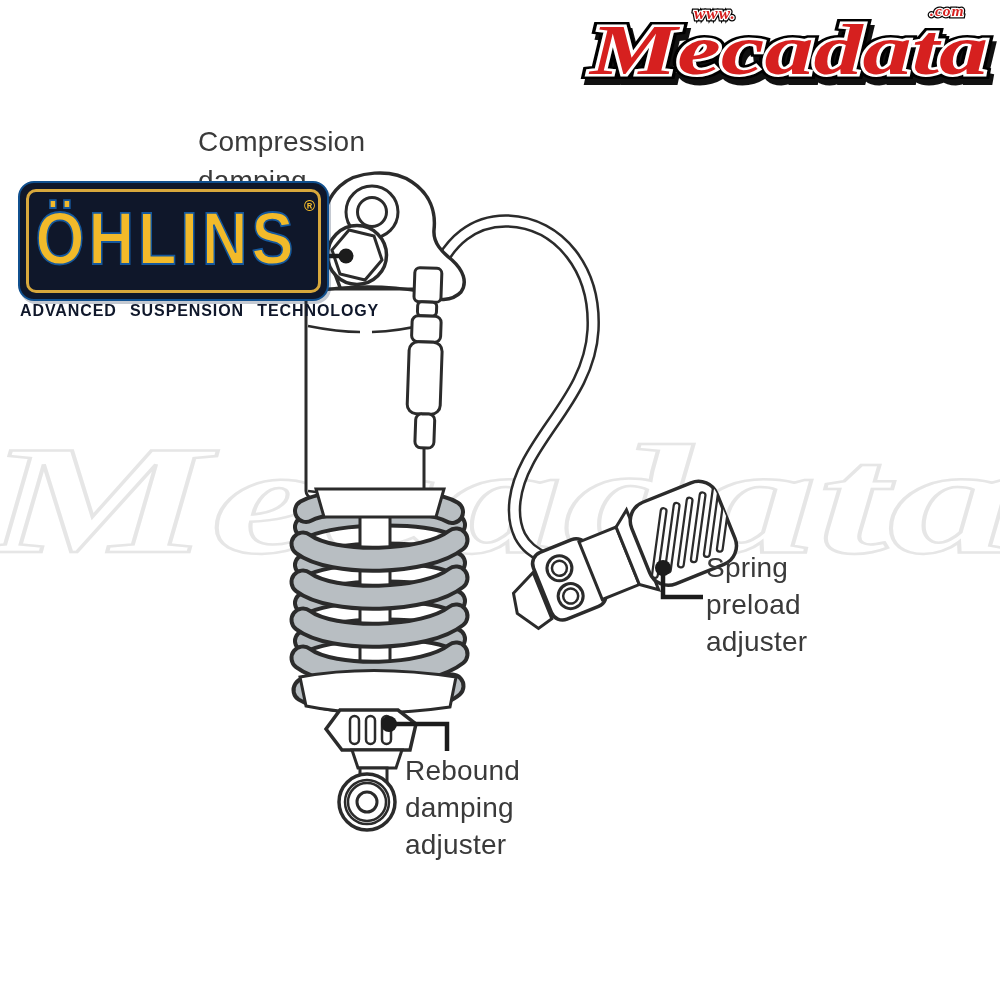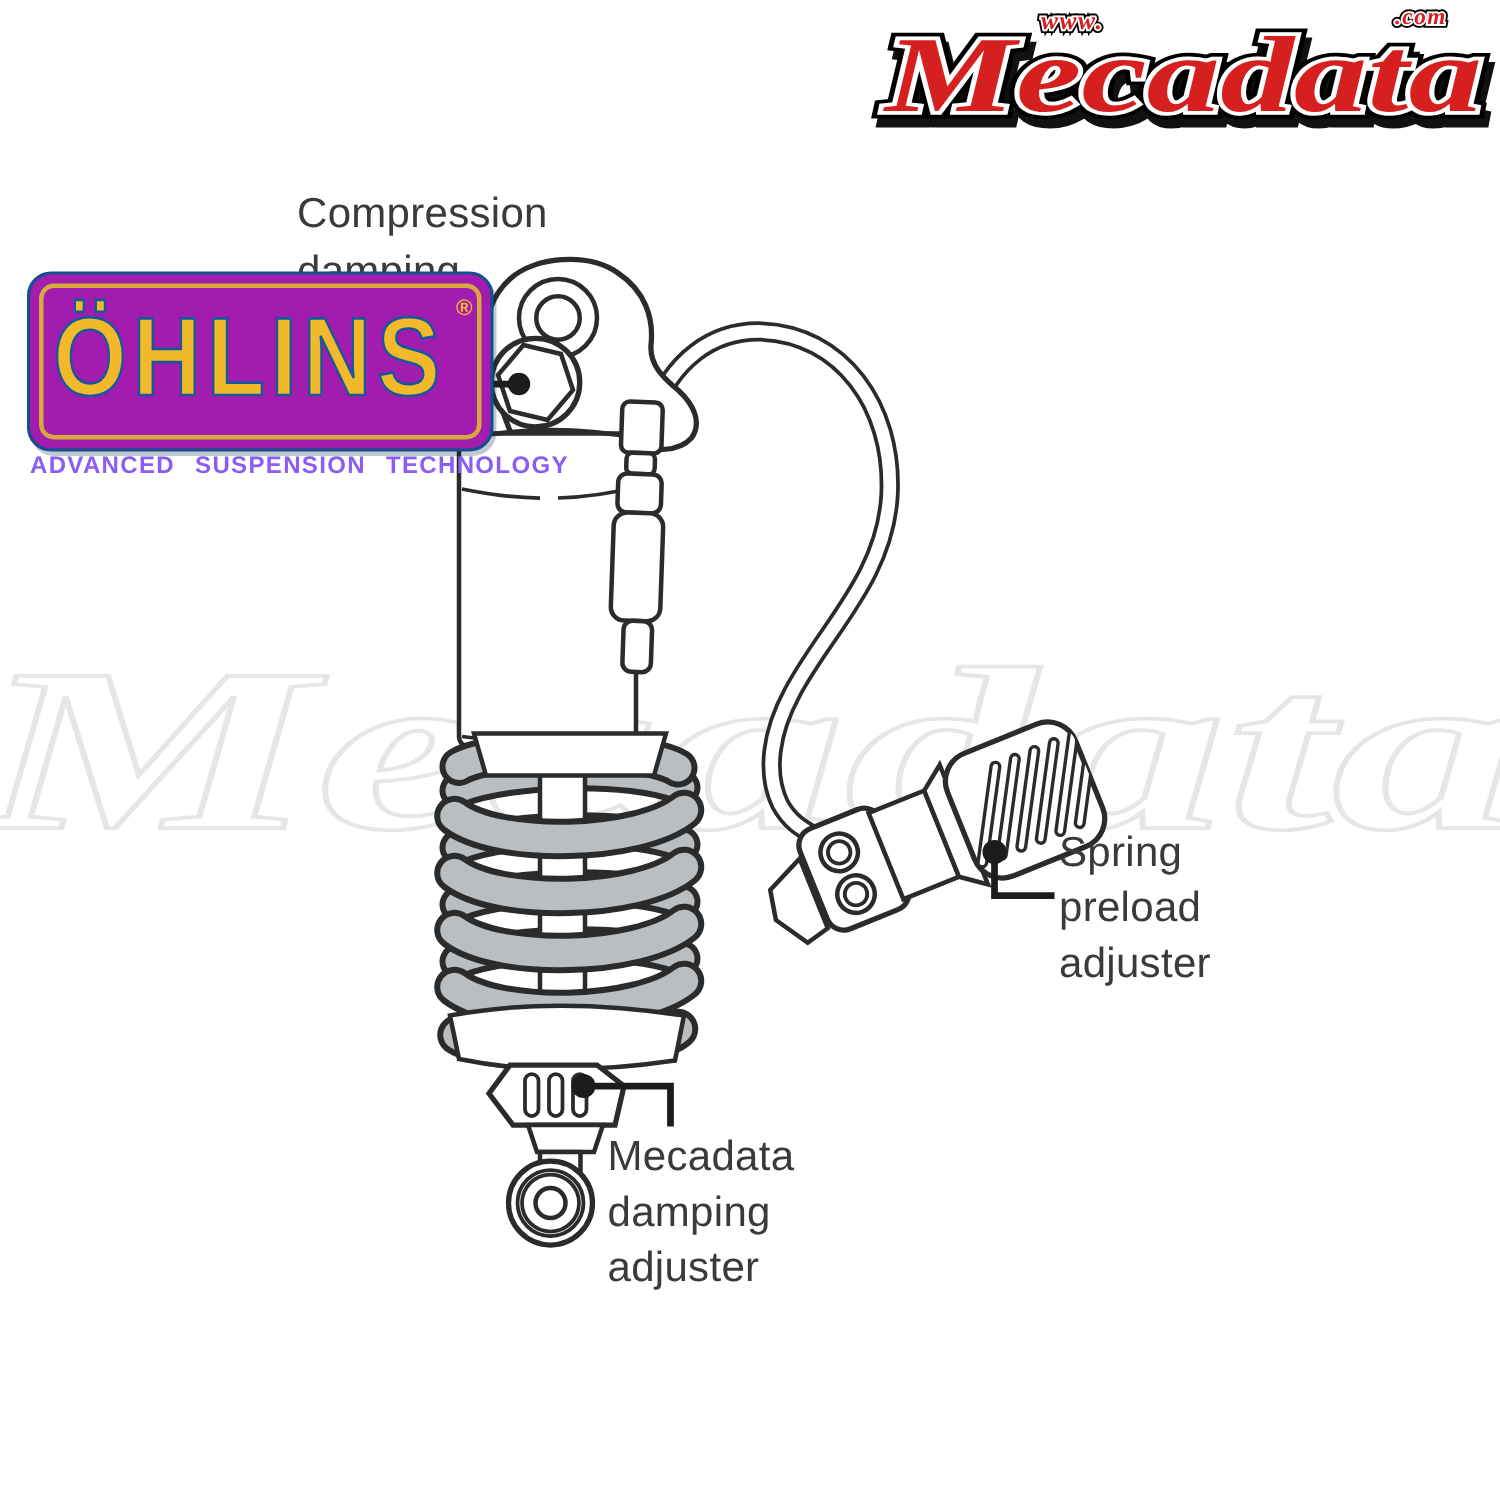--- a/index.html
+++ b/index.html
@@ -15,41 +15,41 @@
     font-size:28px;line-height:37px;color:#3a3a3a;
     letter-spacing:0.2px;
   }
   #callout-compression{left:198px;top:122px;width:200px;line-height:39px;}
   #callout-spring{left:706px;top:549px;width:120px;}
   #callout-rebound{left:405px;top:752px;width:140px;}
 
   
   #ohlins{
     position:absolute;left:18px;top:181px;width:307px;height:116px;z-index:3;
-    background:#a21caf;border:2px solid #10508f;border-radius:16px;
+    background:#0f172a;border:2px solid #10508f;border-radius:16px;
     box-shadow:2px 3px 0 rgba(20,40,70,.25);
   }
   #ohlins .inner-border{
     position:absolute;left:6px;top:6px;right:6px;bottom:6px;
     border:3.5px solid #d8a83c;border-radius:10px;
   }
   #ohlins .word{
     position:absolute;left:0;right:14px;top:13px;text-align:center;
     font-weight:bold;font-size:63px;color:#f2ba2a;letter-spacing:4px;
     -webkit-text-stroke:1.5px #15589d;
     transform:scale(1.0,1.18);transform-origin:center top;
     font-family:"Liberation Sans", sans-serif;
   }
   #ohlins .reg{
     position:absolute;right:12px;top:14px;
     font-size:15px;color:#f2ba2a;font-weight:bold;
   }
   #ohlins-tagline{
     position:absolute;left:20px;top:302px;z-index:3;white-space:nowrap;
-    font-weight:bold;font-size:16px;color:#8b5cf6;
+    font-weight:bold;font-size:16px;color:#0f172a;
     letter-spacing:0.9px;word-spacing:8px;text-align:center;
   }
   
   #mecadata-header{position:absolute;left:572px;top:0px;z-index:3;}
   .meca-big{font:italic 900 72px "Liberation Serif", serif;}
   .meca-small{font:italic 900 17px "Liberation Serif", serif;letter-spacing:1px;}
   .meca-com{font:italic 900 15.5px "Liberation Serif", serif;letter-spacing:1px;}
 </style>
 </head>
 <body>
@@ -184,21 +184,21 @@
   </g>
   <g fill="#1c1c1c">
     <circle cx="346" cy="256" r="7.5"></circle>
     <circle cx="663" cy="568" r="8"></circle>
     <circle cx="389" cy="724" r="8"></circle>
   </g>
 </svg>
 
 <div class="callout" id="callout-compression">Compression damping</div>
 <div class="callout" id="callout-spring">Spring preload adjuster</div>
-<div class="callout" id="callout-rebound">Mecadata damping adjuster</div>
+<div class="callout" id="callout-rebound">Rebound damping adjuster</div>
 
 <div id="ohlins">
   <div class="inner-border"></div>
   <div class="word">ÖHLINS</div>
   <div class="reg">®</div>
 </div>
 <div id="ohlins-tagline">ADVANCED SUSPENSION TECHNOLOGY</div>
 
 <svg id="mecadata-header" width="428" height="92" viewBox="0 0 428 92" xmlns="http://www.w3.org/2000/svg">
 

